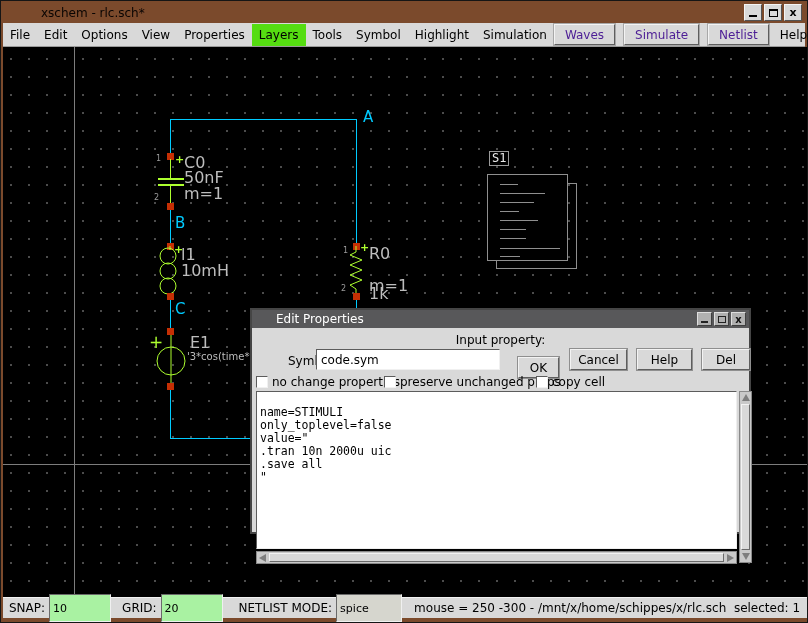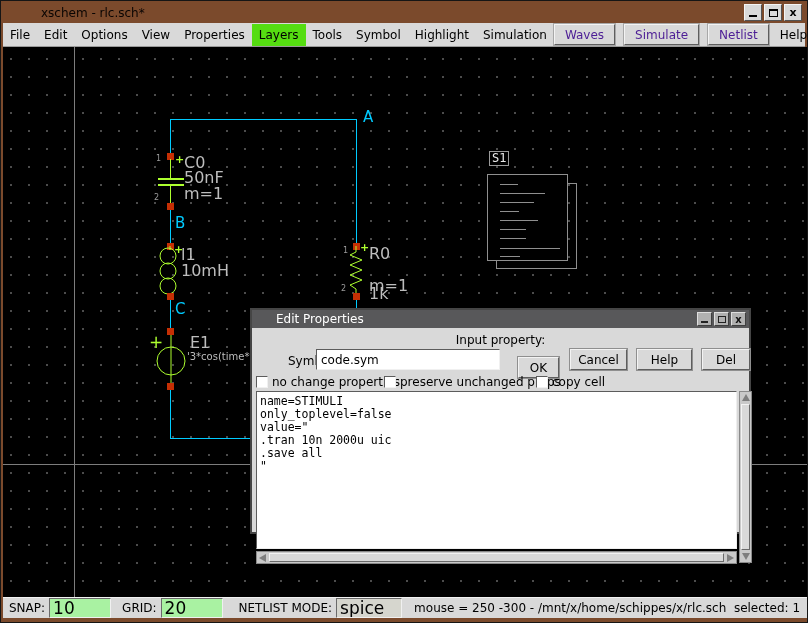--- a/index.html
+++ b/index.html
@@ -92,41 +92,41 @@
   .btn-load { left:385px; width:55px; }
   .btn-del { left:450px; width:48px; }
 
   .cbrow { position:absolute; top:65px; left:0; width:100%; height:14px; }
   .cbox { position:absolute; top:1px; width:12px; height:12px; background:#fff;
     border:1px solid; border-color:#5c5c5c #f0f0f0 #f0f0f0 #5c5c5c; }
   .cblabel { position:absolute; top:0; font-size:12px; color:#000; white-space:nowrap; }
 
   .dlg-textarea { position:absolute; left:4px; top:81px; width:481px; height:158px;
     background:#fff; border:1px solid; border-color:#5c5c5c #eee #eee #5c5c5c;
-    overflow:hidden; padding:3px 3px; }
+    overflow:hidden; padding:14px 3px; }
   .ta-line { font-family:"DejaVu Sans Mono", monospace; font-size:11.5px;
     line-height:13px; color:#000; white-space:pre; }
 
   .sbar { position:absolute; background:#c9c9c9; border:1px solid #8a8a8a; }
   .sbar-v { left:487px; top:81px; width:13px; height:172px; }
   .sbar-h { left:4px;  top:241px; width:481px; height:13px; }
   .sb-thumb { position:absolute; background:#d9d9d9;
     border:1px solid; border-color:#f3f3f3 #6a6a6a #6a6a6a #f3f3f3; }
   .arr { position:absolute; width:0; height:0; }
   .arr-up    { left:2px; top:2px;  border-left:4px solid transparent; border-right:4px solid transparent; border-bottom:7px solid #7e7e7e; }
   .arr-down  { left:2px; bottom:2px; border-left:4px solid transparent; border-right:4px solid transparent; border-top:7px solid #7e7e7e; }
   .arr-left  { left:2px; top:2px;  border-top:4px solid transparent; border-bottom:4px solid transparent; border-right:7px solid #7e7e7e; }
   .arr-right { right:2px; top:2px; border-top:4px solid transparent; border-bottom:4px solid transparent; border-left:7px solid #7e7e7e; }
 
   
   .statusbar { position:absolute; left:2px; top:596px; width:804px; height:21px;
     background:#d9d9d9; border-top:1px solid #f2f2f2;
     display:flex; align-items:center; font-size:12px; color:#000; }
   .sb-label { margin-left:7px; white-space:nowrap; }
-  .sb-field { margin-left:4px; width:62px; height:20px; font-size:17px; padding:0 3px;
+  .sb-field { margin-left:4px; width:62px; height:28px; font-size:11px; padding:0 3px;
     border:1px solid; border-color:#6a6a6a #f0f0f0 #f0f0f0 #6a6a6a;
     font-family:"DejaVu Sans", sans-serif; color:#000; outline:none; }
   .sb-green { background:#a9f2a2; }
   .sb-gray { background:#d6d6ce; width:66px; }
   .sb-mouse { margin-left:12px; white-space:pre; }
 </style>
 </head>
 <body>
 
 <div class="window">

